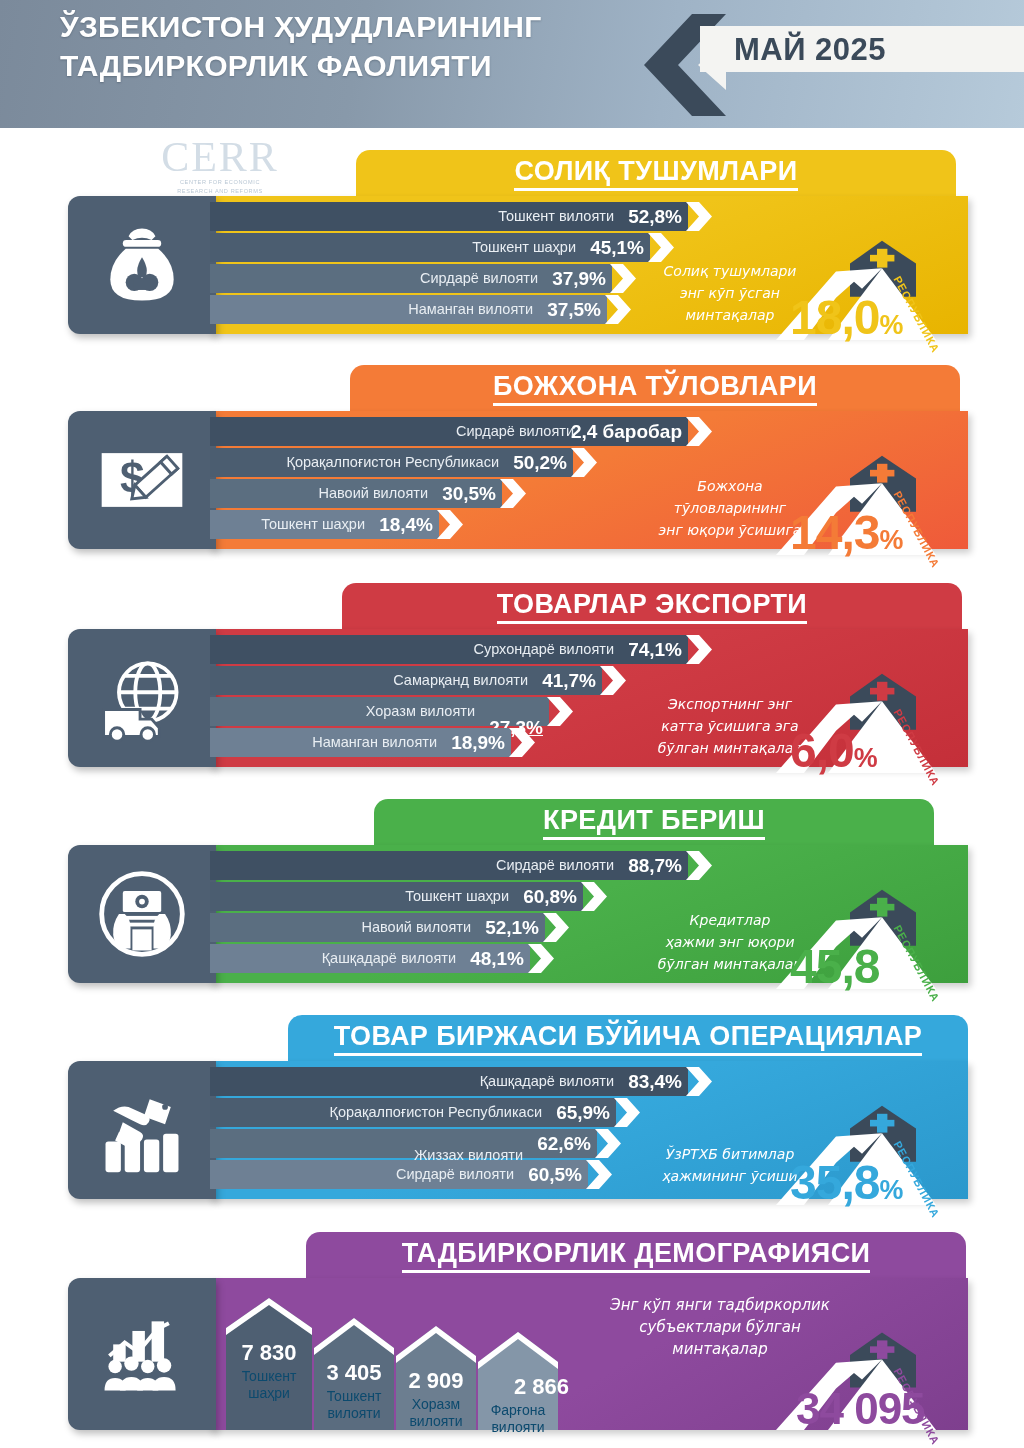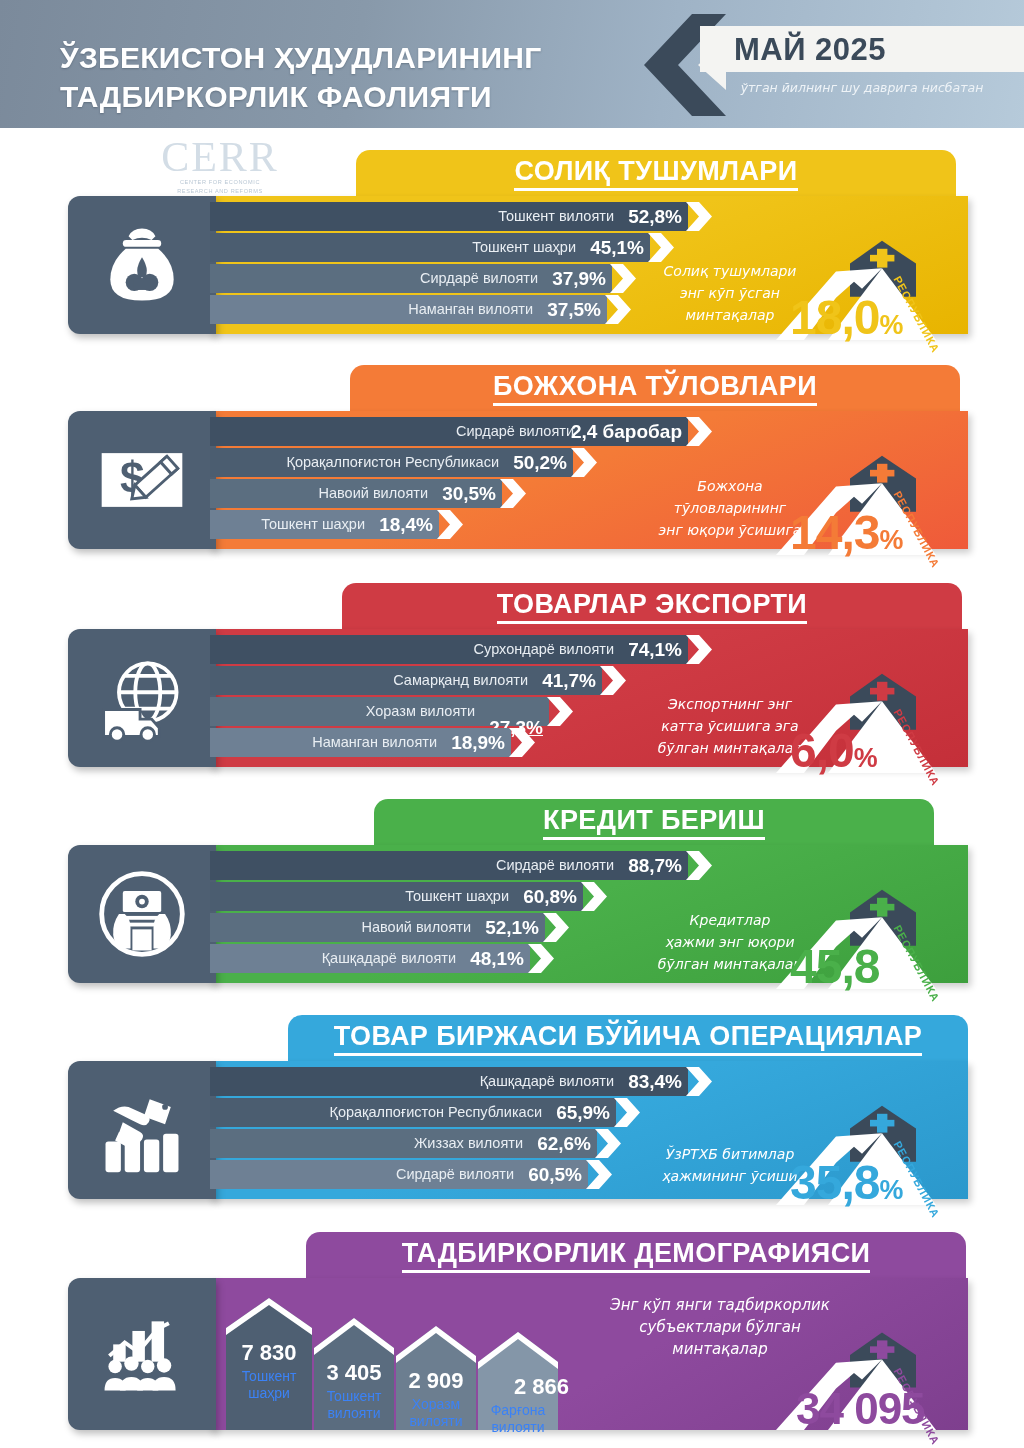--- a/index.html
+++ b/index.html
@@ -10,21 +10,21 @@
     overflow: hidden;
   }
   #page { position: relative; width: 1024px; height: 1448px; background:#fff; }
 
   
   .header {
     position: absolute; left:0; top:0; width:1024px; height:128px;
     background: linear-gradient(100deg,#7b8a9b 0%, #8899aa 35%, #9fb3c6 65%, #b6cada 100%);
   }
   .header-title {
-    position:absolute; left:60px; top:38px; width:600px;
+    position:absolute; left:60px; top:7px; width:600px;
     color:#ffffff; font-weight:bold; font-size:30px; line-height:39px;
     letter-spacing:0.3px; text-shadow:0 1px 2px rgba(40,55,70,.35);
   }
   .chevron-mark { position:absolute; left:640px; top:14px; width:86px; height:102px; }
   .date-band {
     position:absolute; left:700px; top:26px; width:324px; height:46px;
     background:#f4f4f2;
   }
   .date-text {
     position:absolute; left:734px; top:30px; width:280px; height:40px;
@@ -105,41 +105,40 @@
 
   
   .houses { position:absolute; left:226px; top:46px; height:138px; }
   .house { position:absolute; bottom:0; }
   .house-num {
     position:absolute; left:0; width:100%; text-align:center;
     color:#fff; font-weight:bold; white-space:nowrap;
   }
   .house-lbl {
     position:absolute; left:0; width:100%; text-align:center;
-    color:#3b82f6; line-height:17px;
+    color:#0c4a6e; line-height:17px;
   }
 </style>
 </head>
 <body>
 
 <div id="page">
 
   <div class="header">
     <div class="header-title">
       <div>ЎЗБЕКИСТОН ҲУДУДЛАРИНИНГ</div>
       <div>ТАДБИРКОРЛИК ФАОЛИЯТИ</div>
     </div>
     <svg class="chevron-mark" viewBox="0 0 86 102">
       <path d="M52 0 L86 0 L38 51 L86 102 L52 102 L4 51 Z" fill="#3b4a5a"></path>
       <path d="M86 26 L86 44 L78 51 L86 58 L86 76 L58 51 Z" fill="#f4f4f2"></path>
     </svg>
     <div class="date-band"></div>
     <div class="date-text">МАЙ 2025</div>
     <div class="subnote">
-      <div>ўтган йилнинг шу даврига нисбатан</div>
     </div>
   </div>
 
   <div class="logo">
     <div class="logo-main">CERR</div>
     <div class="logo-sub">CENTER FOR ECONOMIC</div>
     <div class="logo-sub">RESEARCH AND REFORMS</div>
   </div>
 
   <div id="sections-root">
@@ -449,21 +448,21 @@
               </svg></div>
             <div class="bar-val" style="right: 32px; top: 4px;">65,9%</div>
             <div class="bar-name" style="right: 100px; top: 6px;">Қорақалпоғистон Республикаси</div>
           </div>
           <div class="bar" style="top: 62px; width: 413px;">
             <div class="bar-fill" style="width: 387px; background: rgb(91, 110, 128);"></div>
             <div class="bar-arrow" style="left: 385px;"><svg viewBox="0 0 26 29" width="26" height="29">
                 <path d="M0 0 L13 0 L26 14.5 L13 29 L0 29 L13 14.5 Z" fill="#ffffff"></path>
               </svg></div>
             <div class="bar-val" style="right: 32px; top: 4px;">62,6%</div>
-            <div class="bar-name" style="right: 100px; top: 6px;">Жиззах вилояти</div>
+            <div class="bar-name" style="right: 100px; top: 18px;">Жиззах вилояти</div>
           </div>
           <div class="bar" style="top: 93px; width: 404px;">
             <div class="bar-fill" style="width: 378px; background: rgb(110, 128, 148);"></div>
             <div class="bar-arrow" style="left: 376px;"><svg viewBox="0 0 26 29" width="26" height="29">
                 <path d="M0 0 L13 0 L26 14.5 L13 29 L0 29 L13 14.5 Z" fill="#ffffff"></path>
               </svg></div>
             <div class="bar-val" style="right: 32px; top: 4px;">60,5%</div>
             <div class="bar-name" style="right: 100px; top: 6px;">Сирдарё вилояти</div>
           </div>
         </div>

